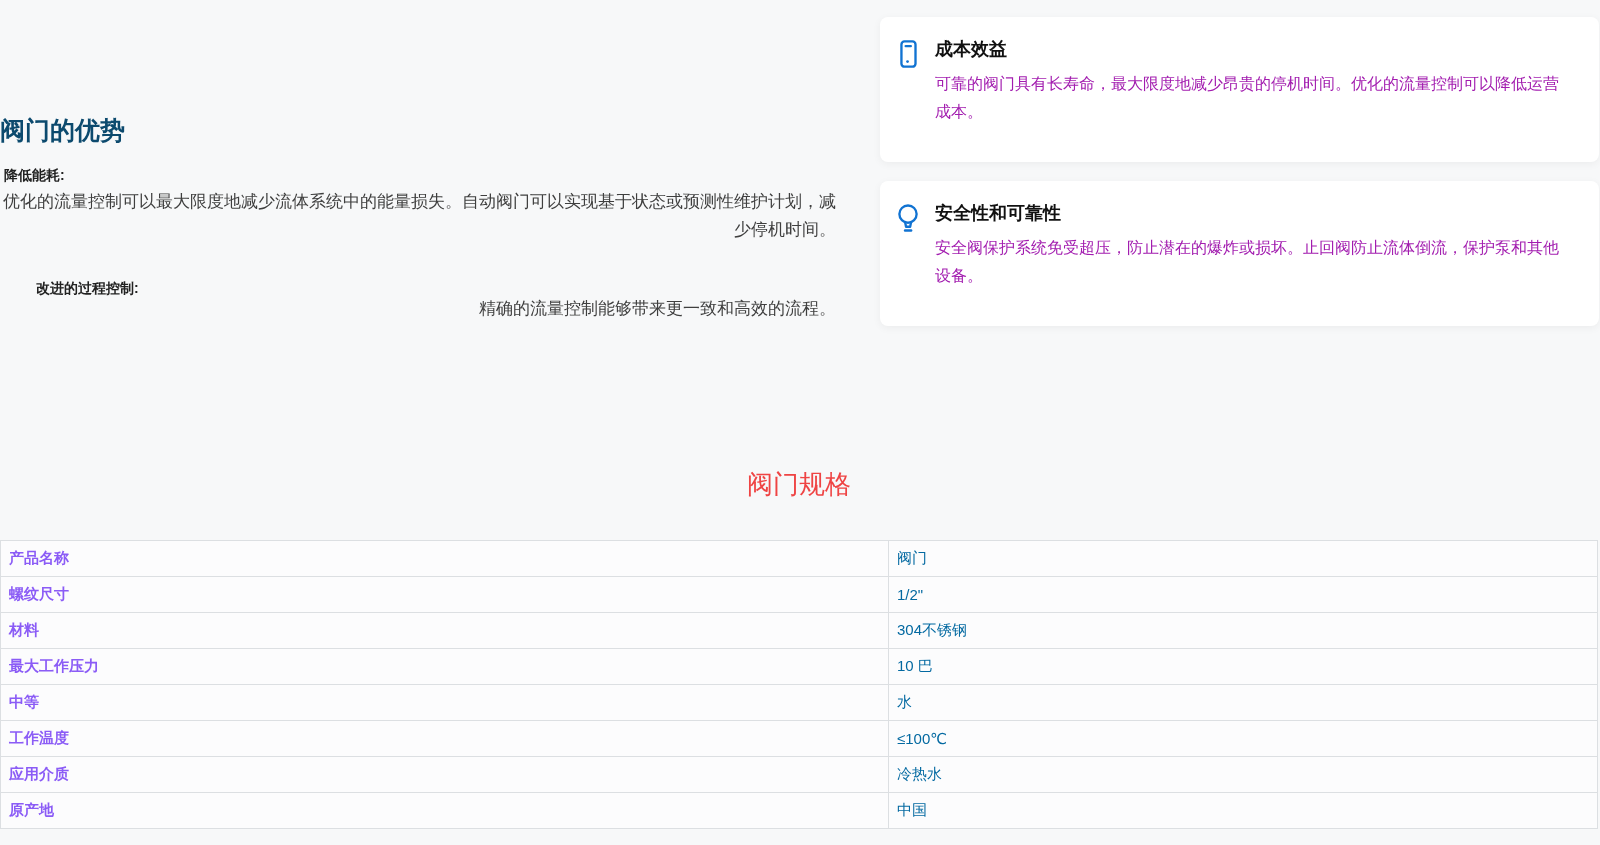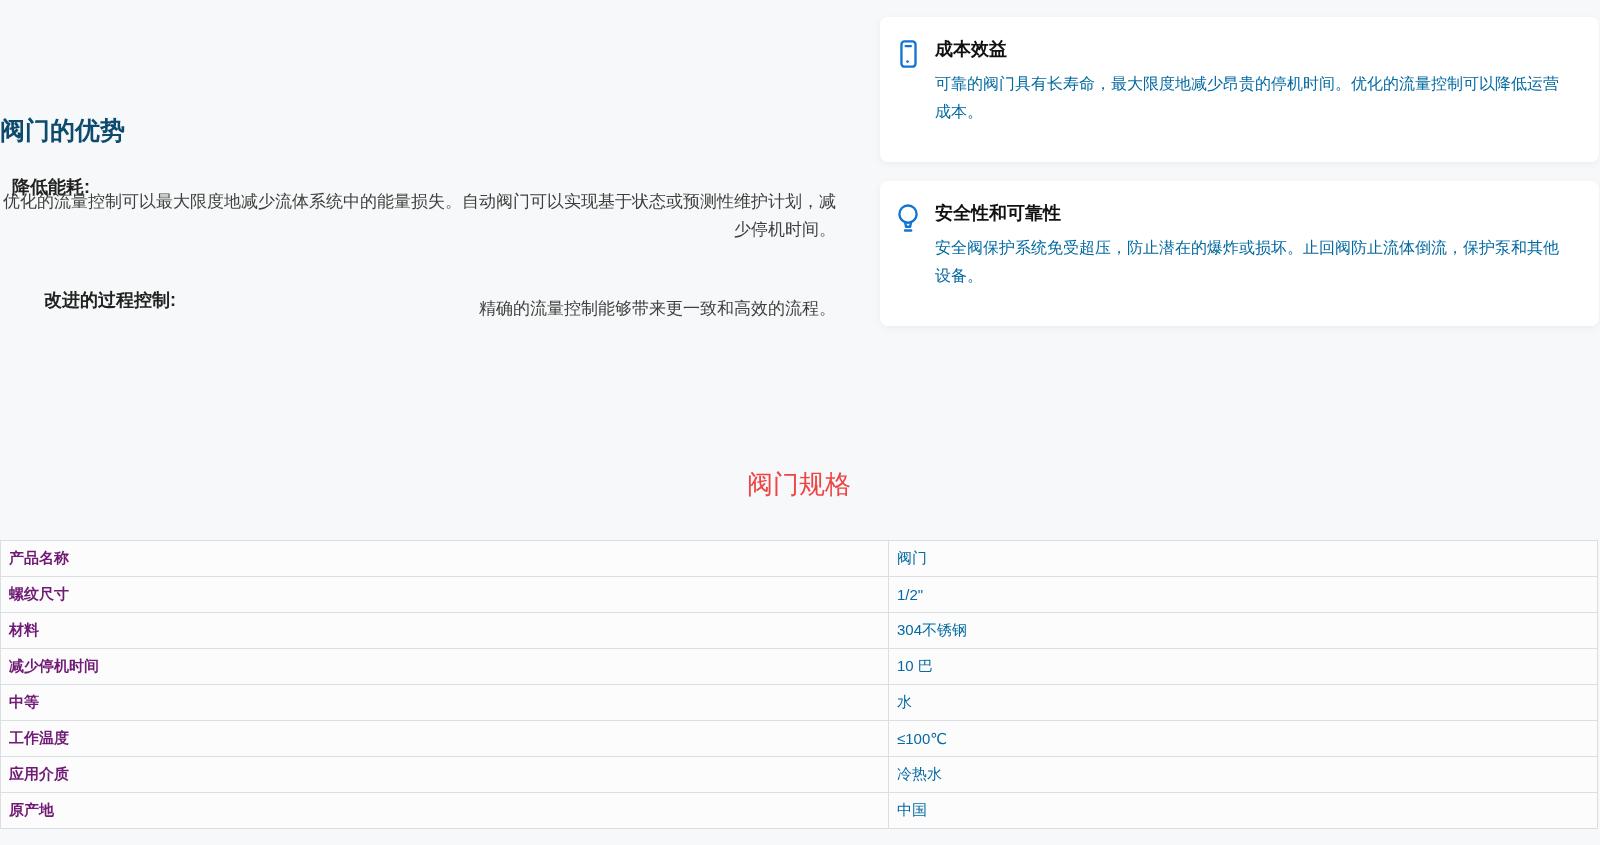--- a/index.html
+++ b/index.html
@@ -12,22 +12,22 @@
   }
   .page{position:relative;width:1600px;height:845px;}
 
   
   .advantages{position:absolute;left:0;top:0;width:836px;}
   .adv-heading{
     position:absolute;left:0;top:114px;margin:0;
     font-size:25px;font-weight:bold;color:#0c4a6e;white-space:nowrap;
   }
   .adv-label{
-    position:absolute;left:0;margin:12px;
-    font-size:18px;font-weight:bold;color:#222;white-space:nowrap;
+    position:absolute;left:0;margin:4px;
+    font-size:14px;font-weight:bold;color:#222;white-space:nowrap;
   }
   .adv-text{
     position:absolute;left:0;margin:0;width:836px;
     font-size:17px;line-height:28px;color:#3f3f3f;text-align:right;
   }
   .adv-label-1{top:163px;}
   .adv-text-1{top:188px;}
   .adv-label-2{top:276px;padding-left:32px;}
   .adv-text-2{top:295px;}
 
@@ -39,37 +39,37 @@
     box-shadow:0 2px 8px rgba(0,0,0,0.05);
     padding:20px 38px 36px 13px;
     margin-bottom:19px;
     min-height:119px;
   }
   .icon-wrap{flex:0 0 42px;padding-top:1px;}
   .icon-wrap svg{display:block;fill:none;stroke:#1173d2;stroke-width:2.5;stroke-linecap:round;stroke-linejoin:round;}
   .icon-wrap svg .fill-dot{fill:#1173d2;stroke:none;}
   .card-content{flex:1;min-width:0;}
   .card-title{margin:0 0 9px 0;font-size:18px;font-weight:bold;color:#111;}
-  .card-text{margin:0;font-size:16px;line-height:28px;color:#0369a1;}
+  .card-text{margin:0;font-size:16px;line-height:28px;color:#a21caf;}
 
   
   .spec-title{
     position:absolute;left:0;top:467px;width:1598px;margin:0;
     text-align:center;font-size:26px;font-weight:400;color:#ef4444;
   }
   .spec-table{
     position:absolute;left:0;top:540px;width:1598px;
     border-collapse:collapse;table-layout:fixed;
   }
   .spec-table td{
     box-sizing:border-box;height:36px;
     border:1px solid #dcdfe2;background:#fcfcfd;
     padding:0 8px;font-size:15px;vertical-align:middle;
   }
-  td.spec-label{width:888px;font-weight:bold;color:#701a75;}
+  td.spec-label{width:888px;font-weight:bold;color:#8b5cf6;}
   td.spec-value{color:#0369a1;margin-left:6px;}
 </style>
 </head>
 <body>
 
 <div class="page">
 
   <div class="advantages">
     <h2 class="adv-heading">阀门的优势</h2>
 
@@ -123,21 +123,21 @@
       </tr>
       <tr>
         <td class="spec-label">螺纹尺寸</td>
         <td class="spec-value">1/2"</td>
       </tr>
       <tr>
         <td class="spec-label">材料</td>
         <td class="spec-value">304不锈钢</td>
       </tr>
       <tr>
-        <td class="spec-label">减少停机时间</td>
+        <td class="spec-label">最大工作压力</td>
         <td class="spec-value">10 巴</td>
       </tr>
       <tr>
         <td class="spec-label">中等</td>
         <td class="spec-value">水</td>
       </tr>
       <tr>
         <td class="spec-label">工作温度</td>
         <td class="spec-value">≤100℃</td>
       </tr>

